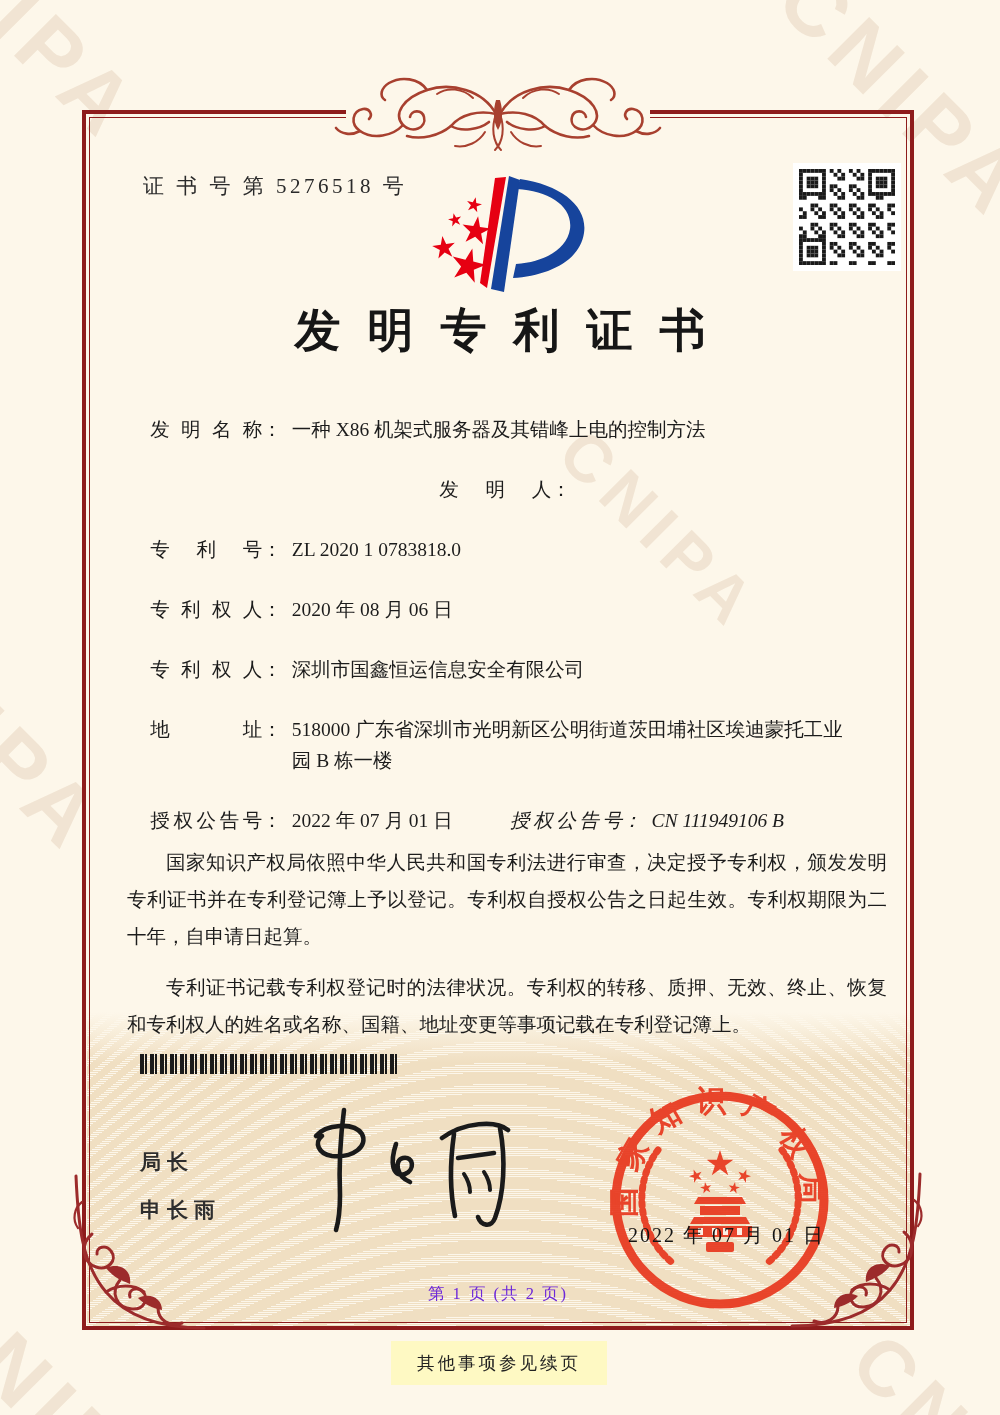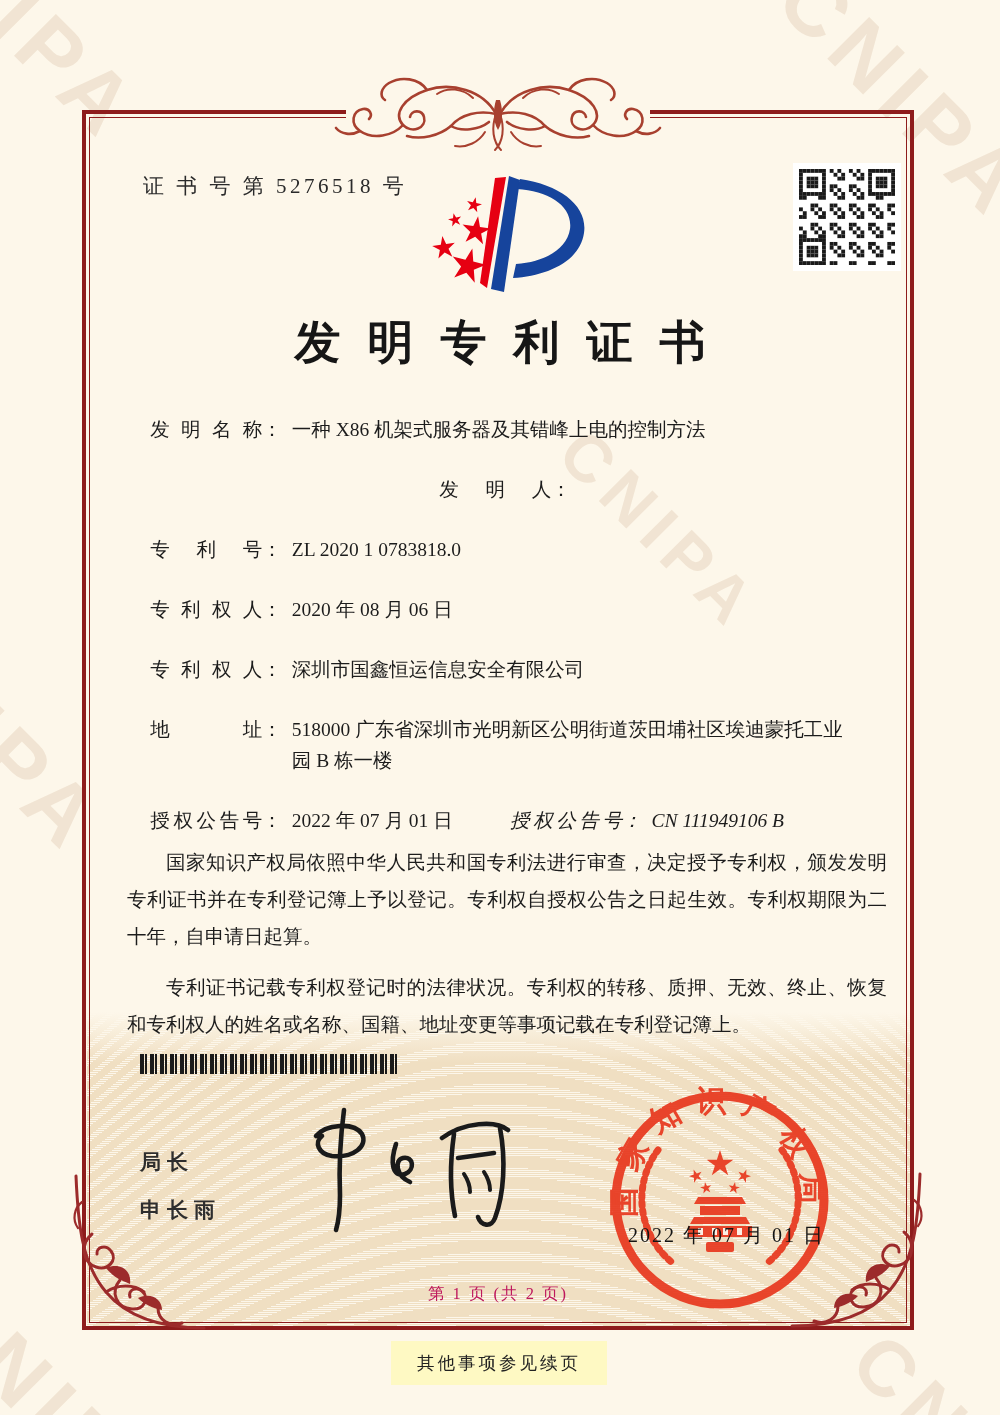--- a/index.html
+++ b/index.html
@@ -78,21 +78,21 @@
     font-size:21px; color:#2e2e2e; line-height:48px; letter-spacing:6px;font-weight:bold;
   }
   .sig{ position:absolute; left:292px; top:1100px;}
   .seal{ position:absolute; left:602px; top:1082px;}
   .seal-date{
     position:absolute; left:628px; top:1222px; z-index:5;
     font-size:20px; letter-spacing:2px; color:#141414; white-space:nowrap;
   }
   .page-info{
     position:absolute; left:82px; width:832px; top:1283px; text-align:center;
-    font-size:16.5px; letter-spacing:2px; color:#be185d;
+    font-size:16.5px; letter-spacing:2px; color:#6d28d9;
   }
   .note-box{
     position:absolute; left:391px; top:1341px; z-index:4;
     background:#fef9c3; padding:10px 26px;
     font-size:17.5px; letter-spacing:3px; color:#222;
   }
 </style>
 </head>
 <body>
 
@@ -429,21 +429,21 @@
         <use href="#st" transform="translate(25,55) scale(7) rotate(-12)"></use>
         <use href="#st" transform="translate(46,66) scale(15) rotate(8)"></use>
         <use href="#st" transform="translate(14,83) scale(12) rotate(-8)"></use>
         <use href="#st" transform="translate(38,101) scale(18) rotate(14)"></use>
       </g>
       <polygon fill="#e60012" points="65,13 76,12 57,123 50,118"></polygon>
       <polygon fill="#16449c" points="79,11 90,15 74,127 61,124"></polygon>
       <path fill="#16449c" d="M90,14 C132,20 158,42 154,68 C150,96 118,111 83,113 L86,99 C115,97 137,84 140,64 C143,41 119,26 87,24 Z"></path>
     </svg>
 
-    <h1 class="title" style="margin:16px;">发明专利证书</h1>
+    <h1 class="title" style="margin:4px;">发明专利证书</h1>
 
     <div class="fields">
       <div class="row">
         <span class="lbl">发明名称</span>
           <span class="cl">：</span>
         <span class="val">一种 X86 机架式服务器及其错峰上电的控制方法</span>
       </div>
       <div class="row">
         <span class="lbl">发明人</span>
           <span class="cl">：</span>

